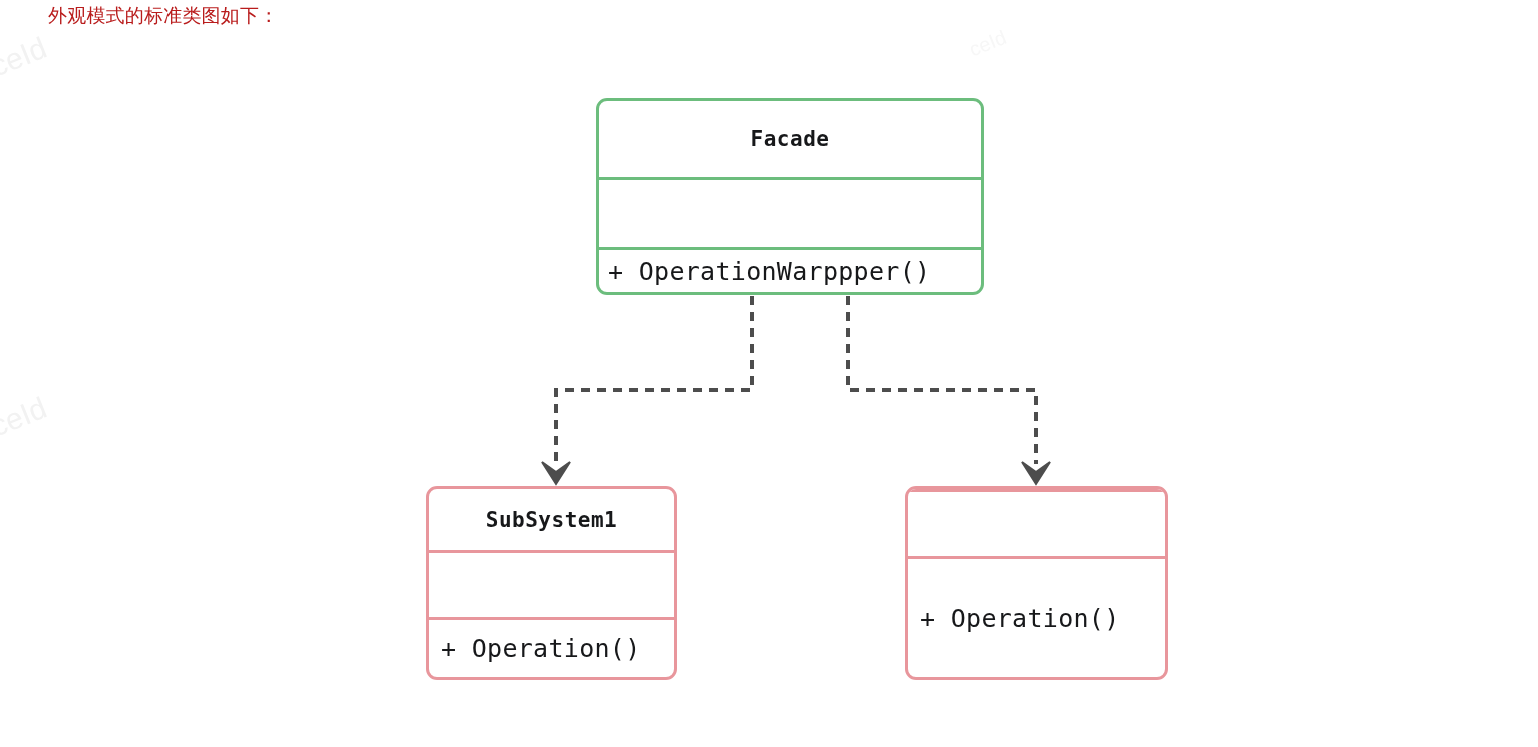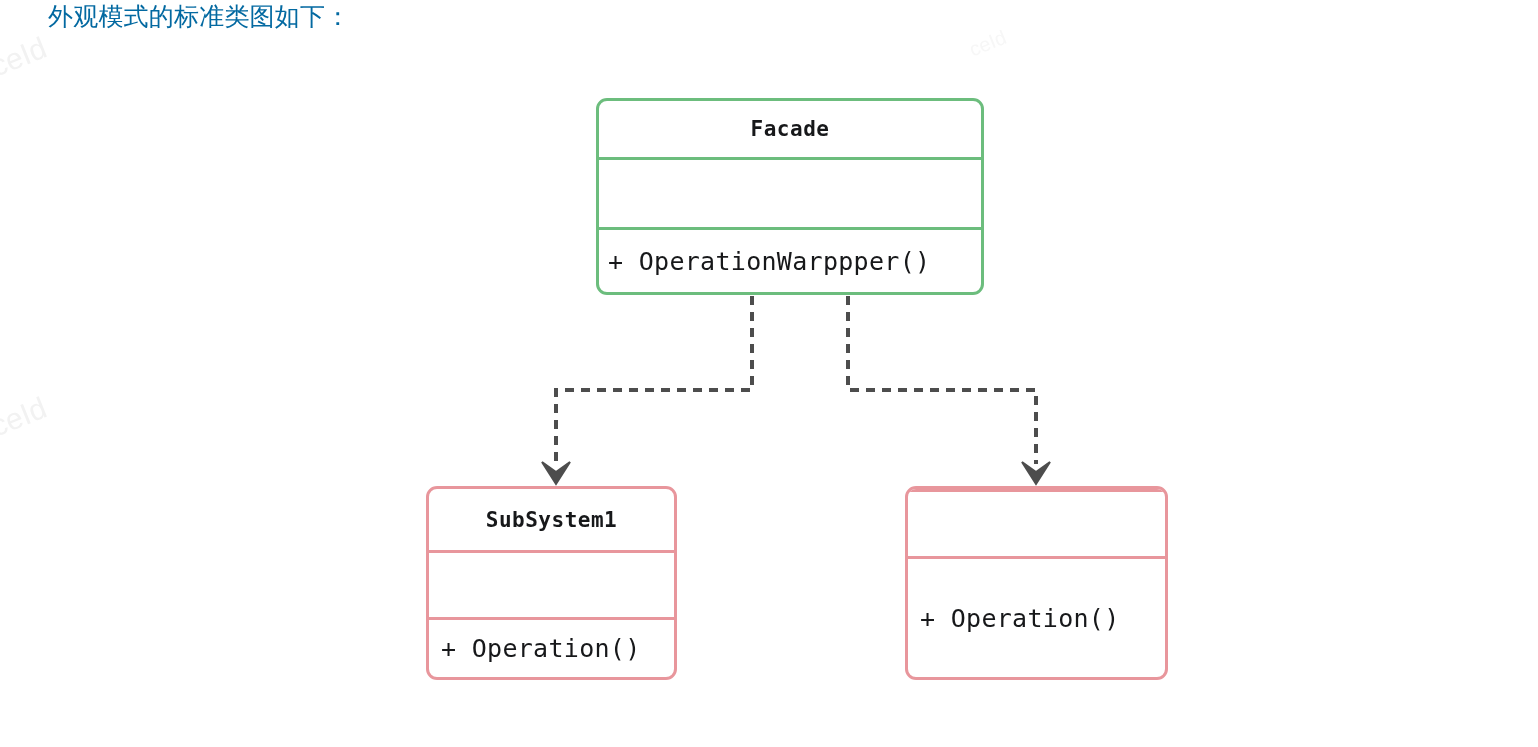--- a/index.html
+++ b/index.html
@@ -17,23 +17,23 @@
     height: 747px;
     background: #ffffff;
     overflow: hidden;
   }
 
   
   #caption {
     position: absolute;
     left: 48px;
     top: 2px;
-    font-size: 25px;
+    font-size: 19px;
     line-height: 28px;
-    color: #0369a1;
+    color: #b91c1c;
     white-space: nowrap;
     letter-spacing: 0.2px;
   }
 
   
   .watermark {
     position: absolute;
     font-size: 30px;
     font-family: "Liberation Sans", sans-serif;
     color: #f2f2f2;
@@ -100,21 +100,21 @@
   .green .uml-row.attrs, .green .uml-row.ops { border-top-color: #6cbd7d; }
   .pink  .uml-row.attrs, .pink  .uml-row.ops { border-top-color: #e8969c; }
 
   
   #facade-class {
     left: 596px;
     top: 98px;
     width: 388px;
     height: 197px;
   }
-  #facade-class .title { height: 56px; }
+  #facade-class .title { height: 76px; }
   #facade-class .attrs { height: 70px; }
   #facade-class .ops   { flex: 1 1 auto; }
 
   
   #subsystem1-class {
     left: 426px;
     top: 486px;
     width: 251px;
     height: 194px;
   }

